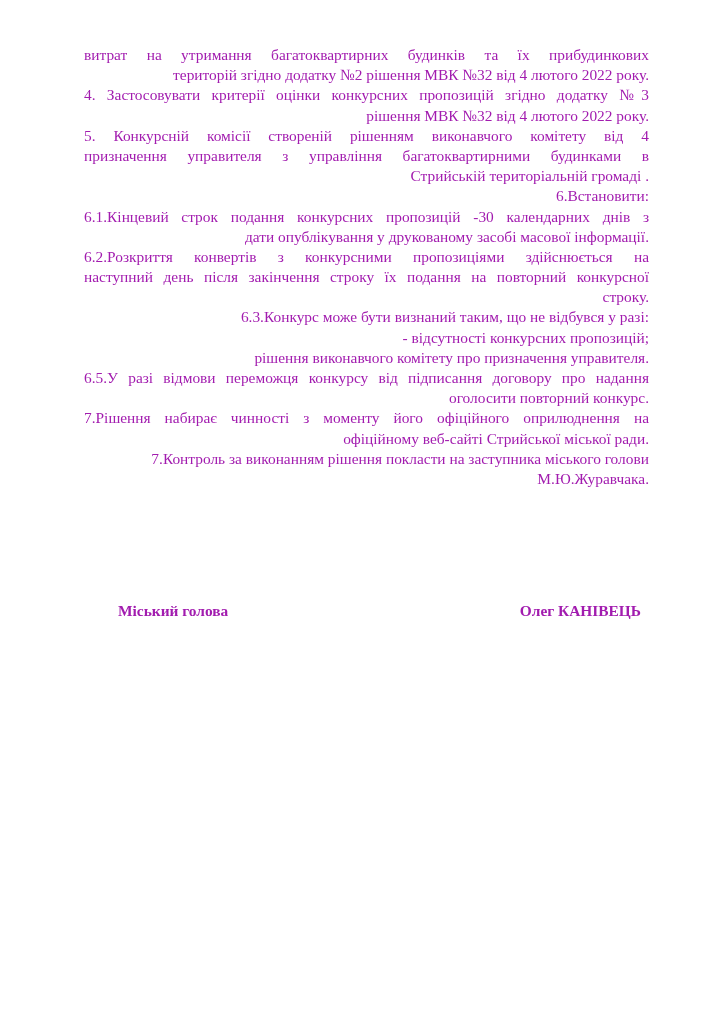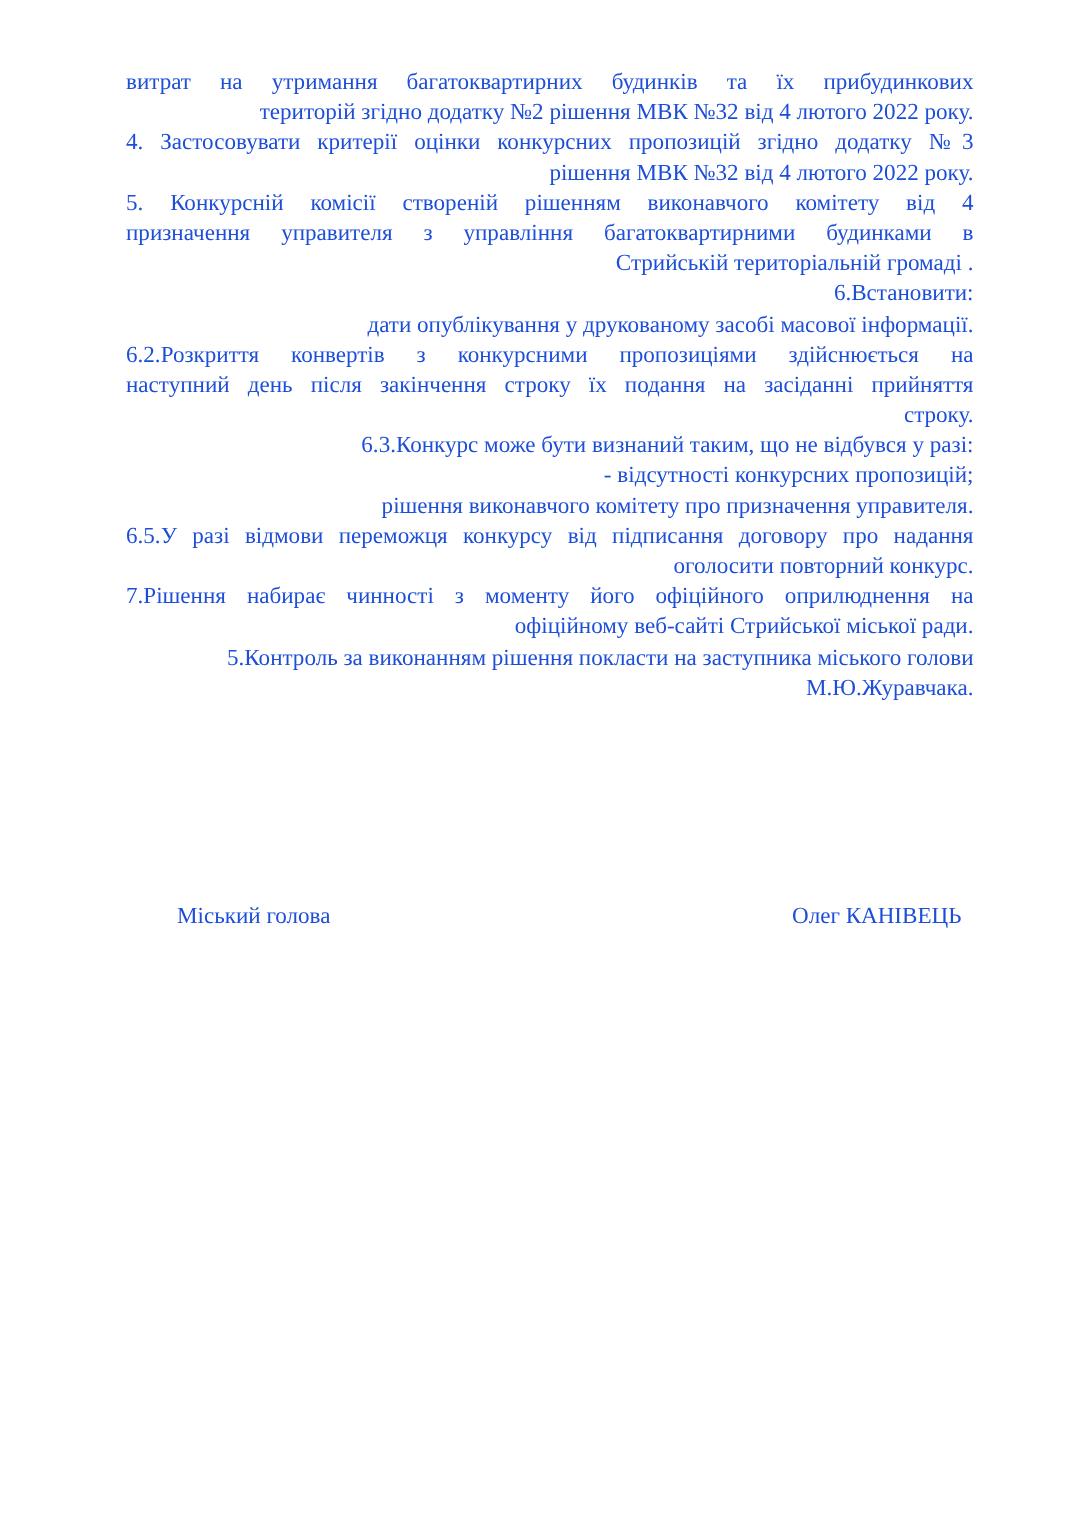--- a/index.html
+++ b/index.html
@@ -7,21 +7,21 @@
     padding: 0;
     background: #ffffff;
   }
   .page {
     position: relative;
     width: 725px;
     height: 1024px;
     background: #ffffff;
     overflow: hidden;
     font-family: "Liberation Serif", "DejaVu Serif", serif;
-    color: #1d4ed8;
+    color: #a21caf;
   }
   .body-text {
     position: absolute;
     top: 45px;
     left: 84px;
     width: 565px;
     font-size: 15.4px;
     line-height: 20.2px;
   }
   .line {
@@ -35,21 +35,21 @@
     text-align-last: justify;
   }
   .signature-row {
     position: absolute;
     top: 601px;
     left: 84px;
     width: 565px;
     display: flex;
     align-items: flex-start;
     font-size: 15.4px;
-    font-weight: normal;
+    font-weight: bold;
     line-height: 20.2px;
   }
   .signature-title {
     margin-left: 34px;
   }
   .signature-name {
     margin-left: auto;
     margin-right: 8px;
   }
 </style>
@@ -59,31 +59,32 @@
 <div class="page">
   <div class="body-text">
       <div class="line j">витрат на утримання багатоквартирних будинків та їх прибудинкових</div>
       <div class="line">територій  згідно додатку №2 рішення МВК №32 від 4 лютого 2022 року.</div>
       <div class="line j">4. Застосовувати критерії  оцінки конкурсних пропозицій  згідно додатку №3</div>
       <div class="line">рішення МВК №32 від 4 лютого 2022 року.</div>
       <div class="line j">5. Конкурсній комісії створеній рішенням виконавчого комітету від 4</div>
       <div class="line j">призначення управителя з управління багатоквартирними будинками в</div>
       <div class="line">Стрийській територіальній громаді .</div>
       <div class="line">6.Встановити:</div>
+      <div class="line j">6.1.Кінцевий строк подання конкурсних пропозицій -30 календарних днів з</div>
       <div class="line">дати опублікування у  друкованому засобі масової інформації.</div>
       <div class="line j">6.2.Розкриття конвертів з конкурсними пропозиціями здійснюється на</div>
-      <div class="line j">наступний день після закінчення строку їх подання на засіданні прийняття</div>
+      <div class="line j">наступний день після закінчення строку їх подання на повторний конкурсної</div>
       <div class="line">строку.</div>
       <div class="line">6.3.Конкурс може бути визнаний таким, що не відбувся у разі:</div>
       <div class="line">- відсутності конкурсних пропозицій;</div>
       <div class="line">рішення виконавчого комітету про призначення управителя.</div>
       <div class="line j">6.5.У разі відмови переможця конкурсу від підписання договору про надання</div>
       <div class="line">оголосити повторний конкурс.</div>
       <div class="line j">7.Рішення набирає чинності з моменту його офіційного оприлюднення на</div>
       <div class="line">офіційному веб-сайті Стрийської міської ради.</div>
-      <div class="line">5.Контроль за виконанням рішення покласти на  заступника міського голови</div>
+      <div class="line">7.Контроль за виконанням рішення покласти на  заступника міського голови</div>
       <div class="line">М.Ю.Журавчака.</div>
     </div>
   <div class="signature-row">
     <span class="signature-title">Міський голова</span>
     <span class="signature-name">Олег КАНІВЕЦЬ</span>
   </div>
 </div>
 
 </body></html>

